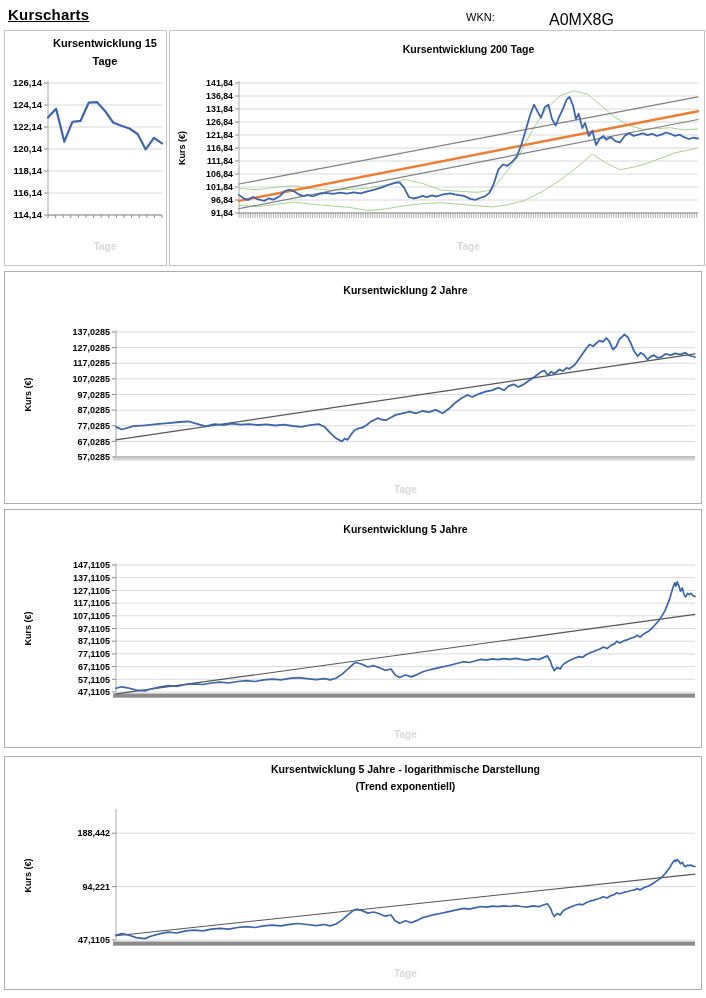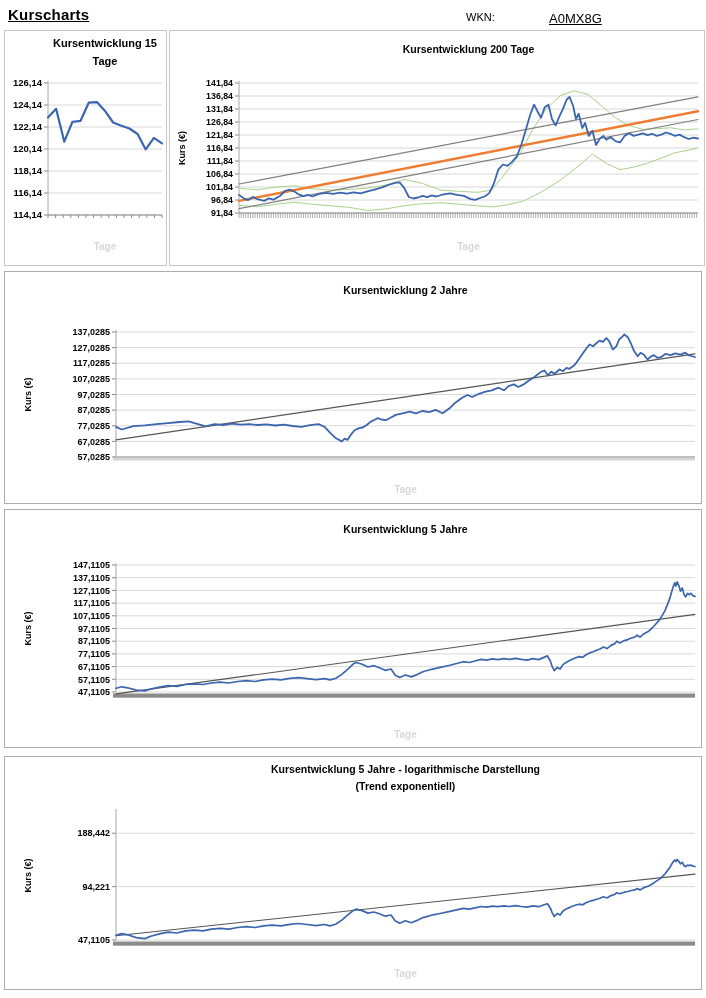--- a/index.html
+++ b/index.html
@@ -1,20 +1,20 @@
 <!DOCTYPE html>
 <html><head>
 <meta charset="utf-8">
 <style>
   html,body{margin:0;padding:0;background:#fff;}
   body{font-family:"Liberation Sans",sans-serif;color:#000;}
   #page{position:relative;width:706px;height:998px;background:#fff;overflow:hidden;}
   .hdr-title{position:absolute;left:8px;top:6px;font-size:15px;font-weight:bold;text-decoration:underline;letter-spacing:.2px;}
   .wkn-label{position:absolute;left:466px;top:11px;font-size:11px;font-weight:normal;}
-  .wkn-value{position:absolute;left:549px;top:11px;font-size:13px;text-decoration:underline;}
+  .wkn-value{position:absolute;left:549px;top:11px;font-size:16px;}
   .panel{position:absolute;background:#fff;box-sizing:border-box;}
   .panel.thin{border:1px solid #c6c6c6;}
   .panel.thick{border:1.5px solid #adadad;}
   .panel svg{position:absolute;left:0;top:0;}
 </style>
 </head>
 <body>
 
 <div id="page">
   <div class="hdr-title">Kurscharts</div>

